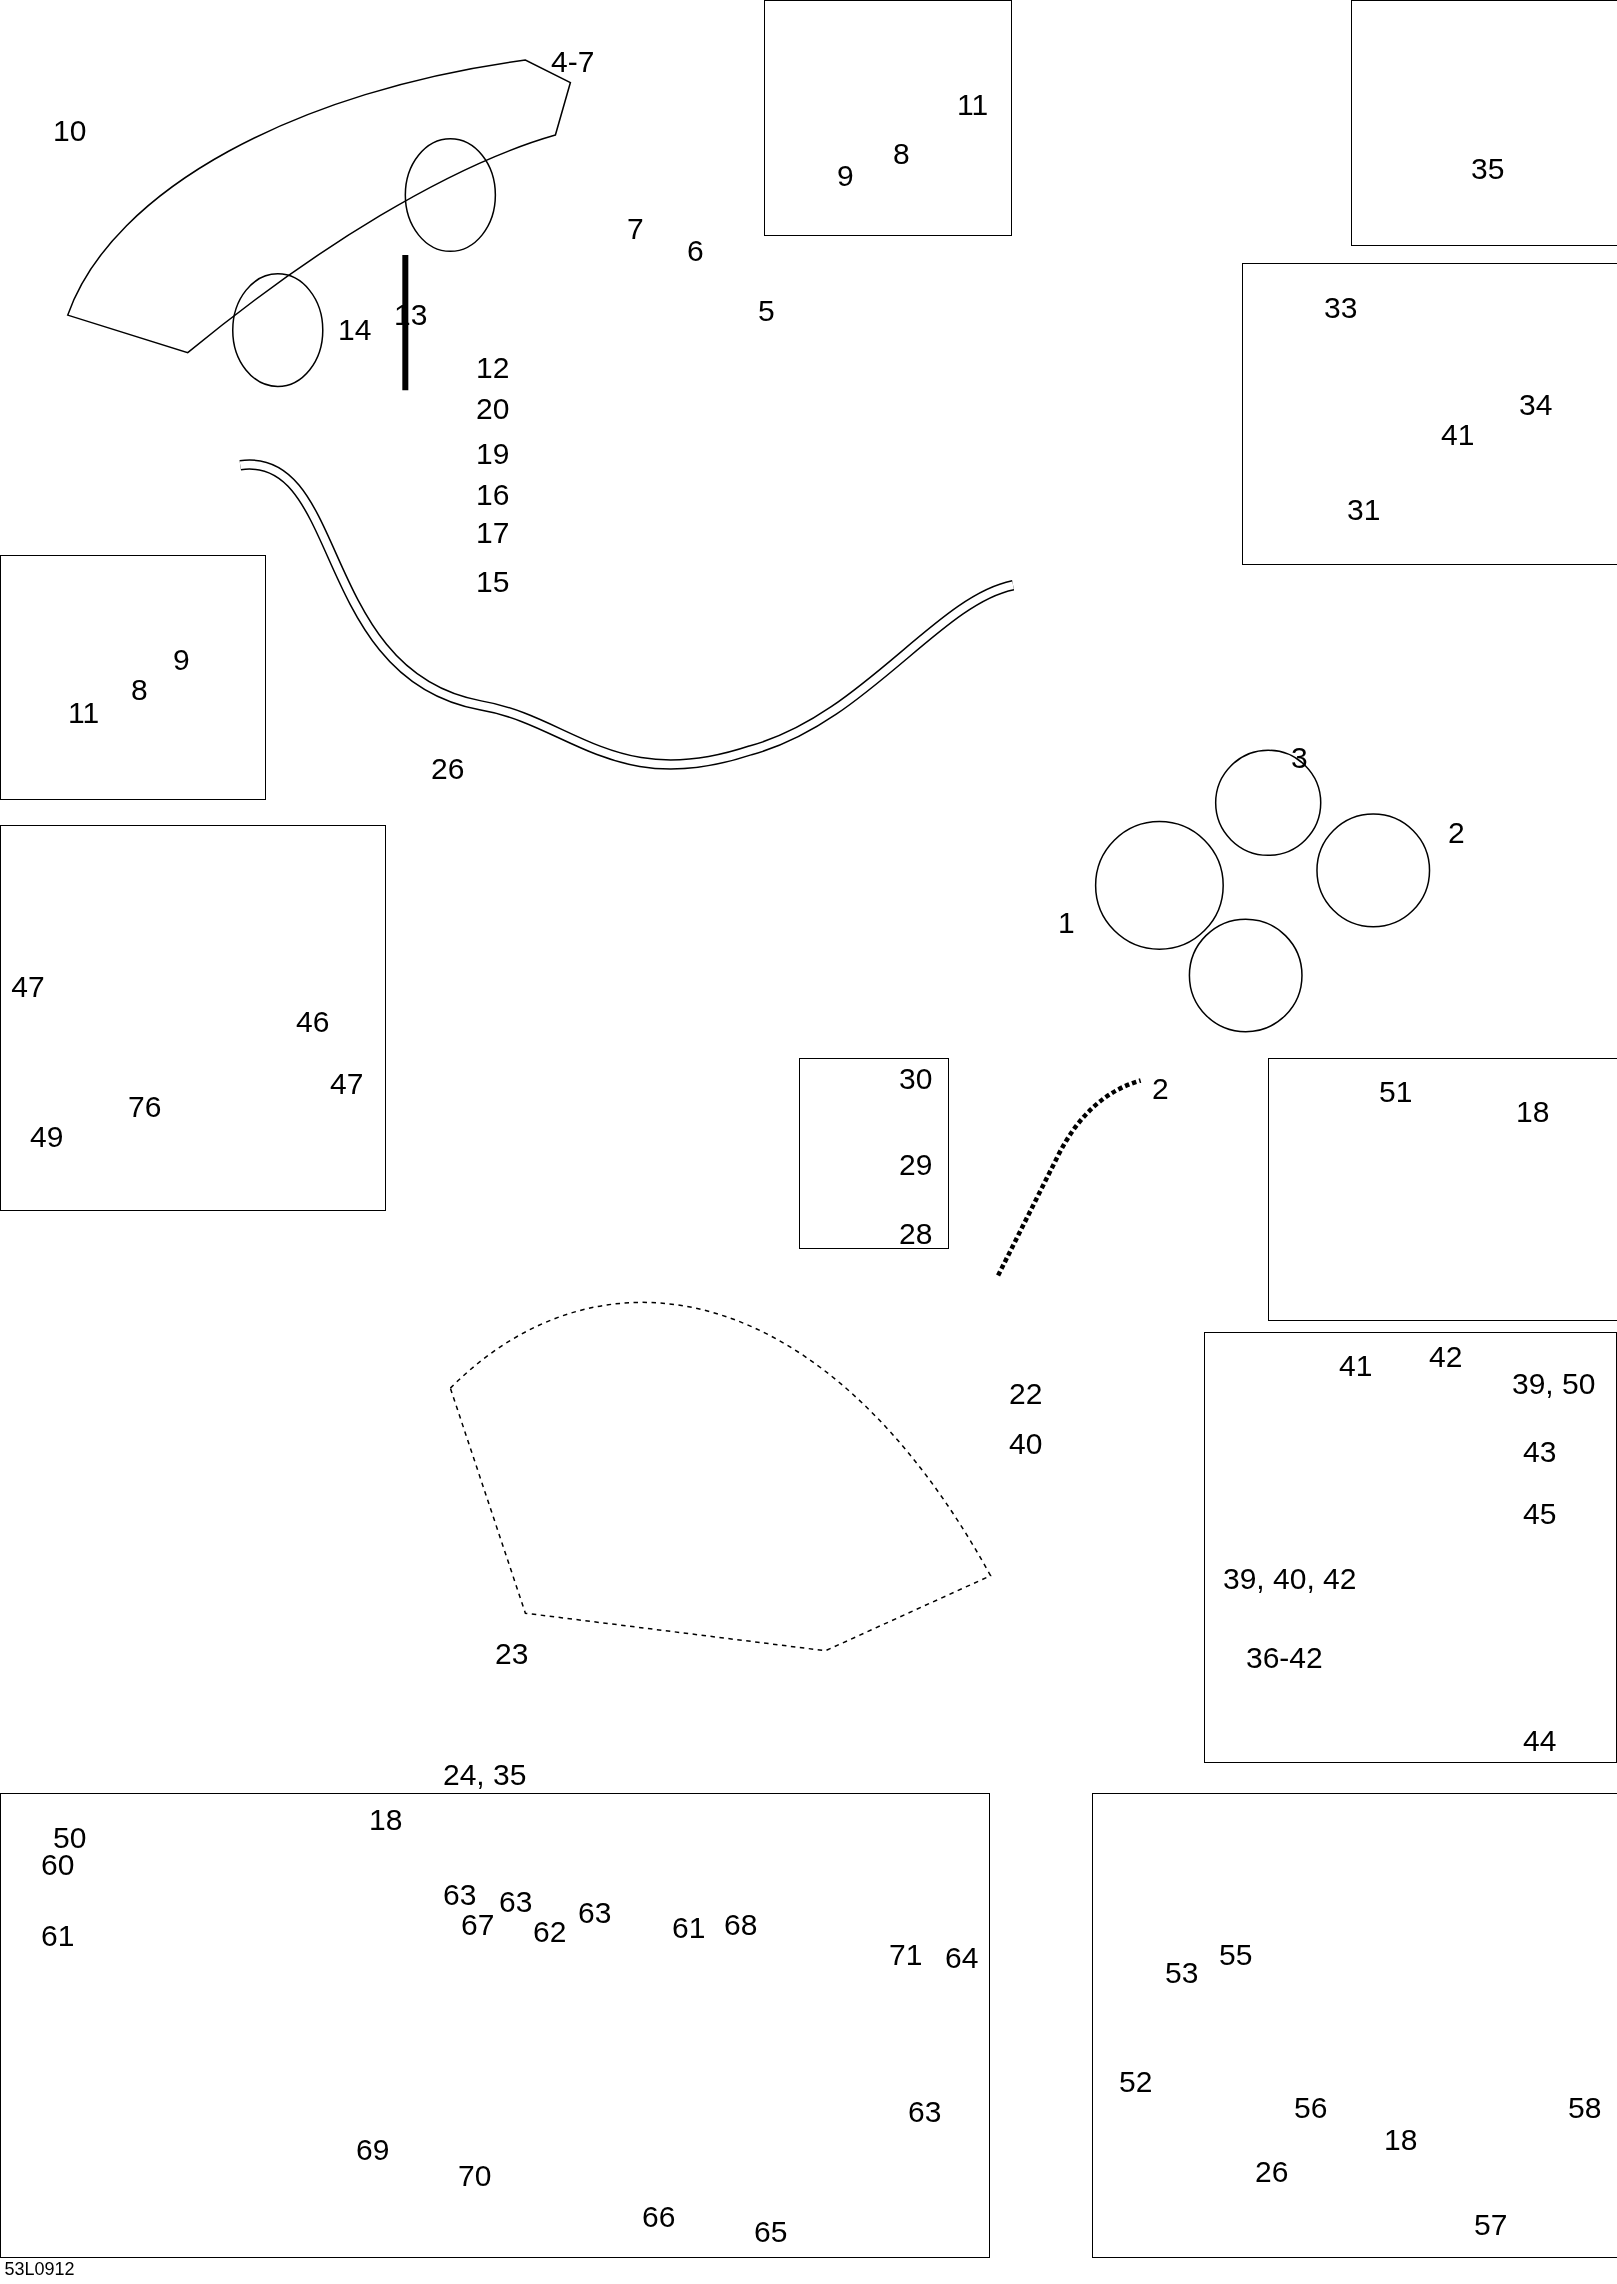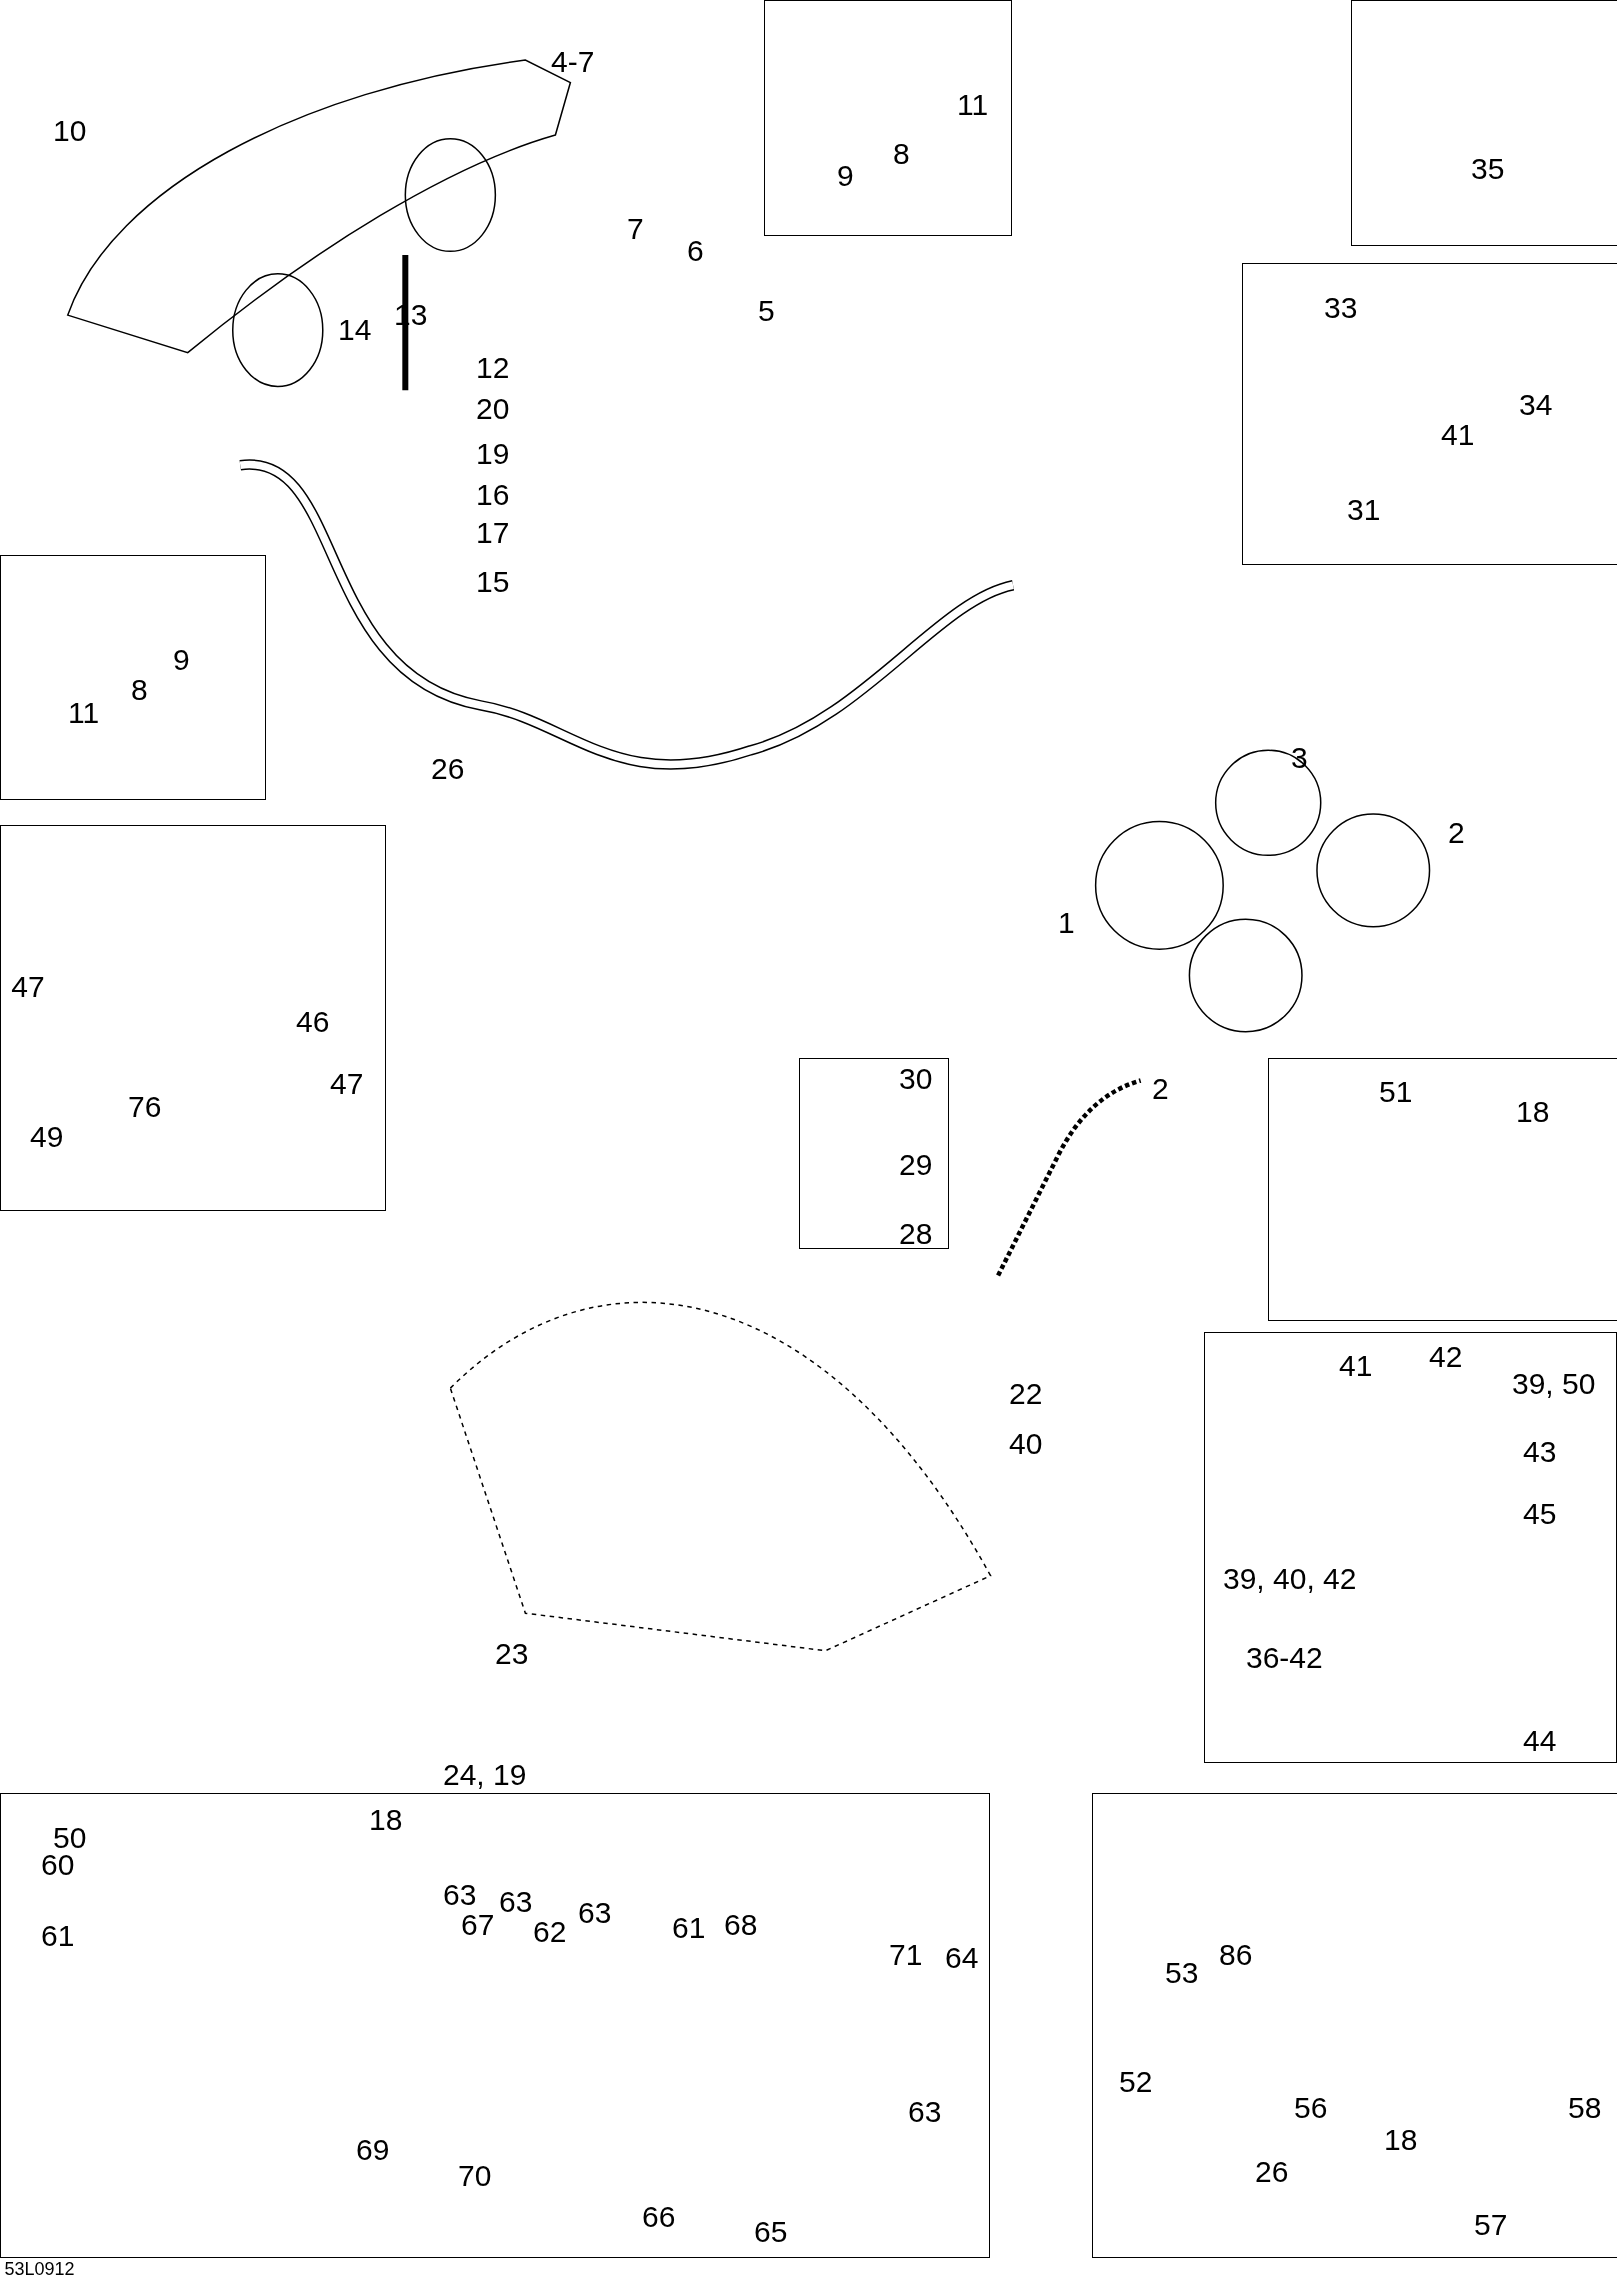--- a/index.html
+++ b/index.html
@@ -93,21 +93,21 @@
 <div class="lbl" style="left:128px;top:1092px">76</div>
 <div class="lbl" style="left:30px;top:1122px">49</div>
 
 <div class="lbl" style="left:899px;top:1064px">30</div>
 <div class="lbl" style="left:899px;top:1150px">29</div>
 <div class="lbl" style="left:899px;top:1219px">28</div>
 
 <div class="lbl" style="left:1009px;top:1379px">22</div>
 <div class="lbl" style="left:1009px;top:1429px">40</div>
 <div class="lbl" style="left:495px;top:1639px">23</div>
-<div class="lbl" style="left:443px;top:1760px">24, 19</div>
+<div class="lbl" style="left:443px;top:1760px">24, 35</div>
 
 <div class="lbl" style="left:1379px;top:1077px">51</div>
 <div class="lbl" style="left:1516px;top:1097px">18</div>
 
 <div class="lbl" style="left:1429px;top:1342px">42</div>
 <div class="lbl" style="left:1339px;top:1351px">41</div>
 <div class="lbl" style="left:1512px;top:1369px">39, 50</div>
 <div class="lbl" style="left:1523px;top:1437px">43</div>
 <div class="lbl" style="left:1523px;top:1499px">45</div>
 <div class="lbl" style="left:1223px;top:1564px">39, 40, 42</div>
@@ -126,21 +126,21 @@
 <div class="lbl" style="left:672px;top:1913px">61</div>
 <div class="lbl" style="left:724px;top:1910px">68</div>
 <div class="lbl" style="left:889px;top:1940px">71</div>
 <div class="lbl" style="left:945px;top:1943px">64</div>
 <div class="lbl" style="left:908px;top:2097px">63</div>
 <div class="lbl" style="left:356px;top:2135px">69</div>
 <div class="lbl" style="left:458px;top:2161px">70</div>
 <div class="lbl" style="left:642px;top:2202px">66</div>
 <div class="lbl" style="left:754px;top:2217px">65</div>
 
-<div class="lbl" style="left:1219px;top:1940px">86</div>
+<div class="lbl" style="left:1219px;top:1940px">55</div>
 <div class="lbl" style="left:1165px;top:1958px">53</div>
 <div class="lbl" style="left:1119px;top:2067px">52</div>
 <div class="lbl" style="left:1294px;top:2093px">56</div>
 <div class="lbl" style="left:1255px;top:2157px">26</div>
 <div class="lbl" style="left:1384px;top:2125px">18</div>
 <div class="lbl" style="left:1568px;top:2093px">58</div>
 <div class="lbl" style="left:1474px;top:2210px">57</div>
 
 <div class="code">53L0912</div>
 

